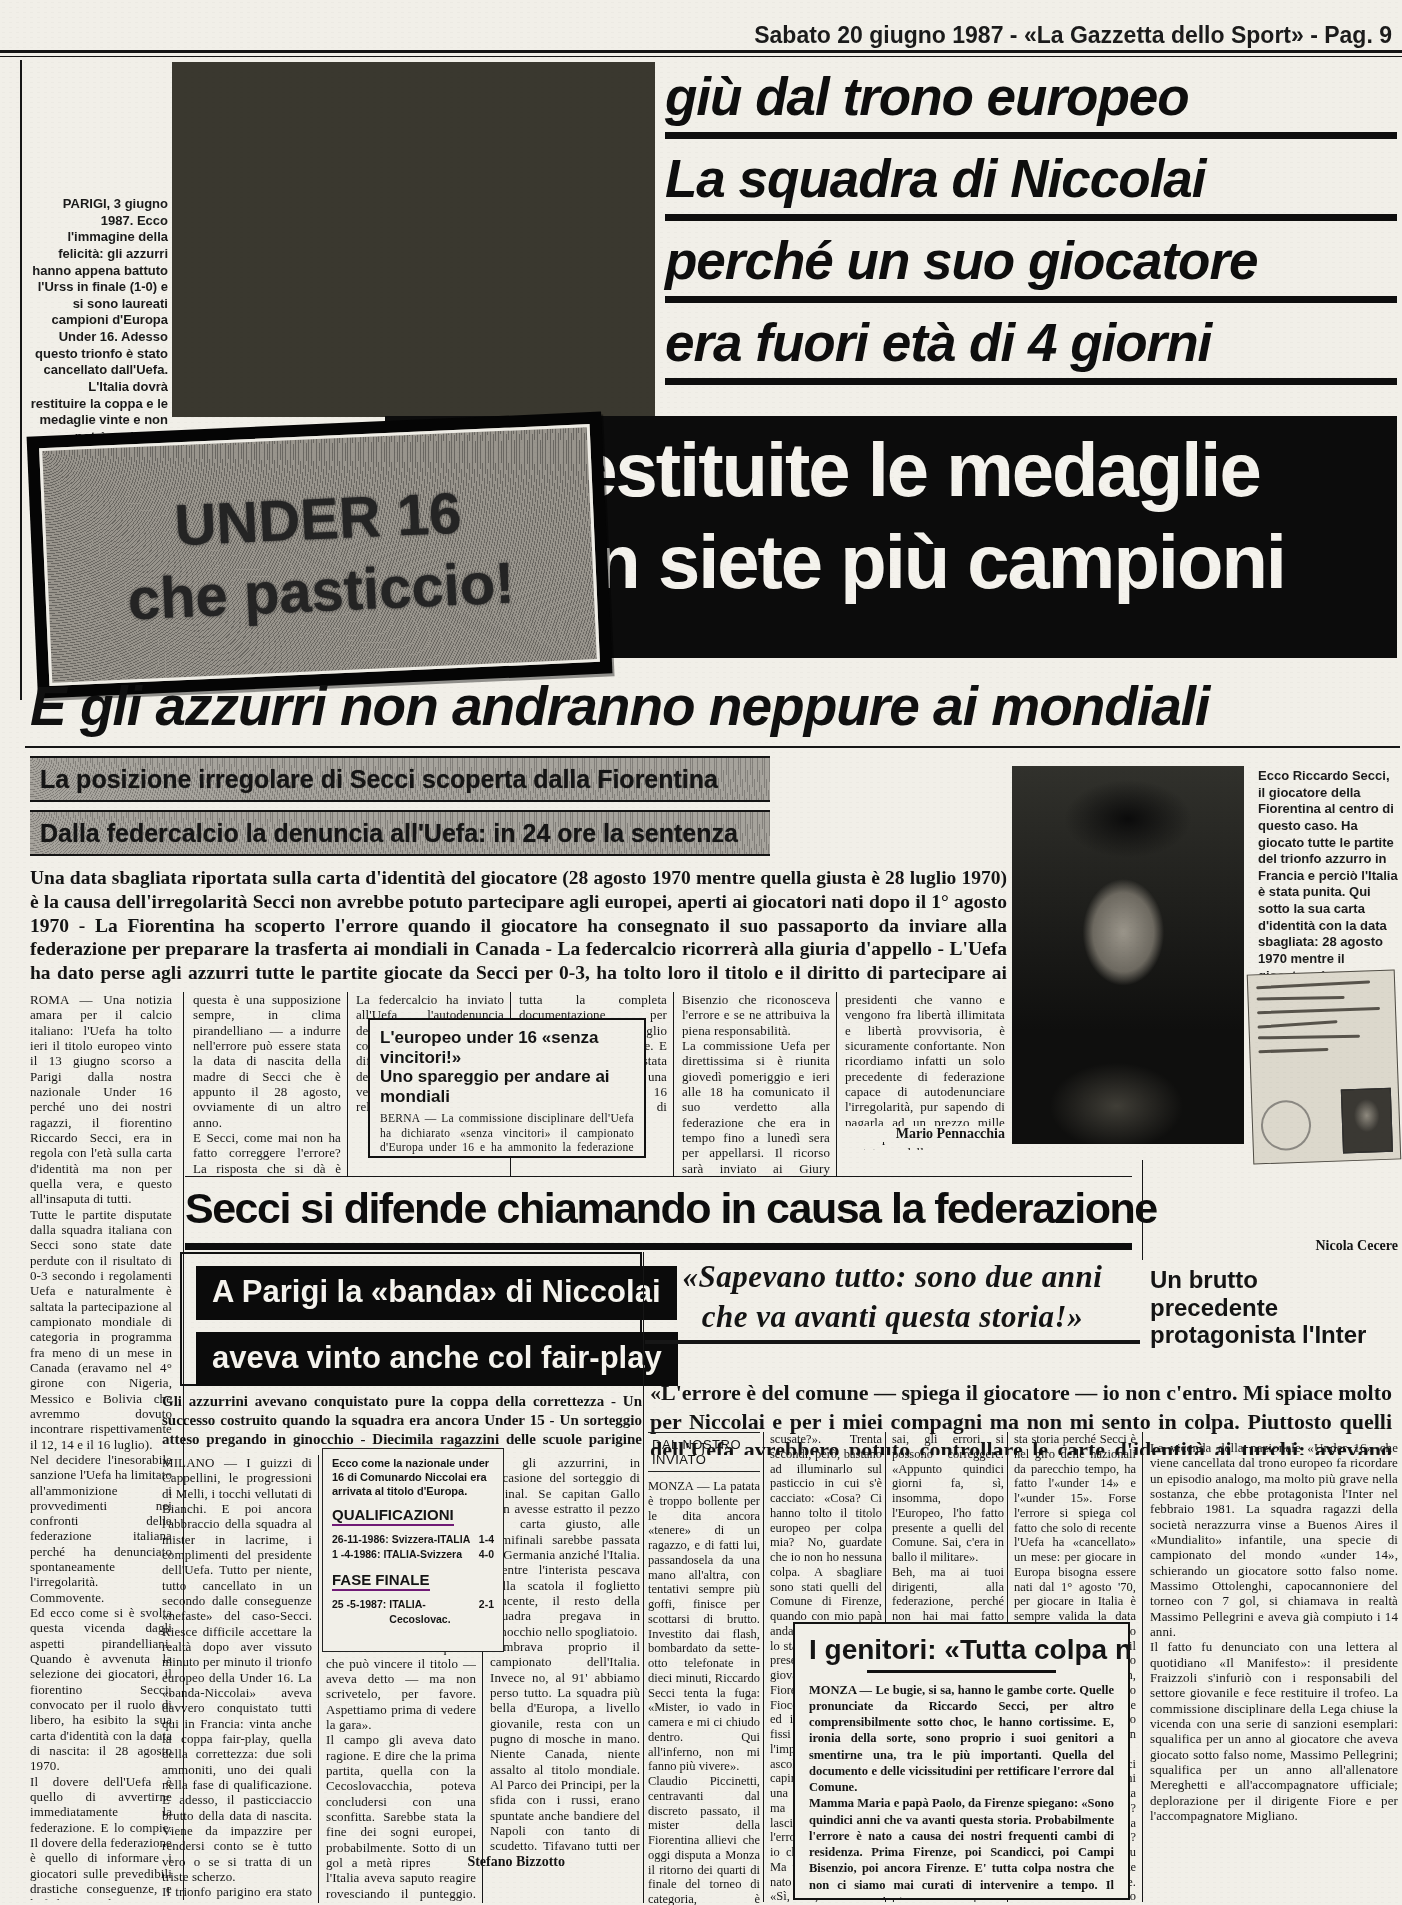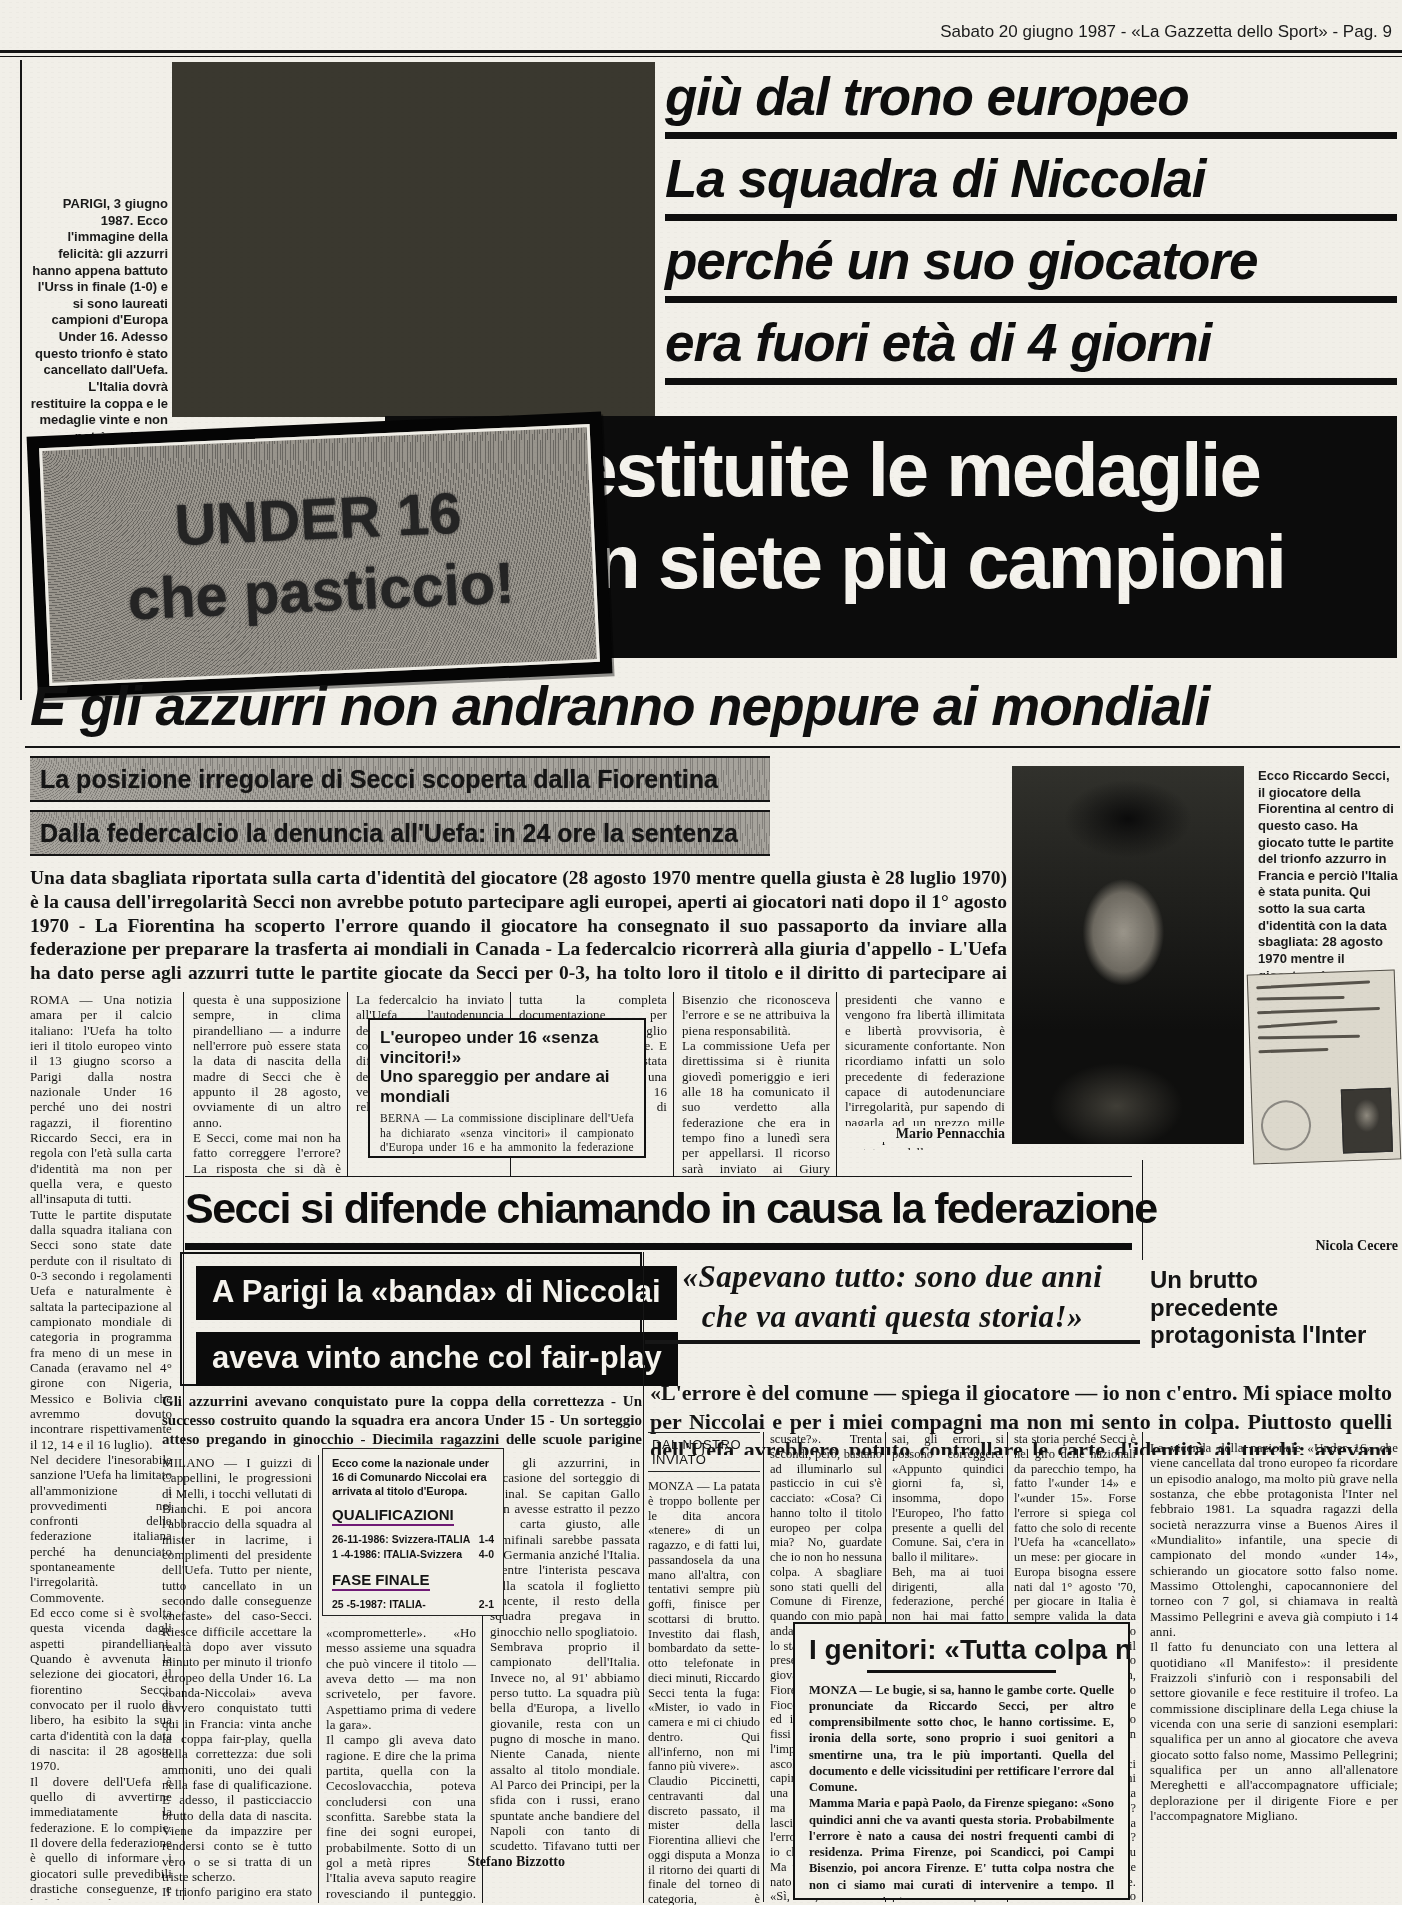--- a/index.html
+++ b/index.html
@@ -4,21 +4,21 @@
 <style>
   html,body{margin:0;padding:0;background:#d8d6cf;}
   #page{position:relative;width:1402px;height:1905px;margin:0 auto;background:#f1efe8;overflow:hidden;
         font-family:"Liberation Serif",serif;color:#141414;}
   #page::after{content:"";position:absolute;inset:0;pointer-events:none;opacity:.35;
         background-image:radial-gradient(rgba(0,0,0,.06) 1px,transparent 1.2px);background-size:7px 5px;}
   .abs{position:absolute;}
   .sans{font-family:"Liberation Sans",sans-serif;}
   .rule{position:absolute;background:#161616;}
   
-  .masthead{font-family:"Liberation Sans",sans-serif;font-size:17px;font-weight:normal;text-align:right;color:#1b1b1b;}
+  .masthead{font-family:"Liberation Sans",sans-serif;font-size:23px;font-weight:bold;text-align:right;color:#1b1b1b;}
   
   .capleft{font-family:"Liberation Sans",sans-serif;font-size:13px;font-weight:bold;line-height:1.28;text-align:right;color:#1a1a1a;}
   
   .photo-top{background:
       radial-gradient(90px 55px at 14% 9%, #eae8e1 0%, rgba(234,232,225,0) 70%),
       radial-gradient(70px 95px at 30% 62%, #d0ccc0 0%, rgba(0,0,0,0) 60%),
       radial-gradient(60px 85px at 52% 48%, #b9b4a8 0%, rgba(0,0,0,0) 60%),
       radial-gradient(85px 105px at 72% 66%, #a19c90 0%, rgba(0,0,0,0) 55%),
       radial-gradient(105px 70px at 86% 28%, #6e6a61 0%, rgba(0,0,0,0) 60%),
       linear-gradient(180deg,#8b887f 0%, #4a4840 45%, #222егда1d 100%);
@@ -192,21 +192,21 @@
 Il trionfo parigino era stato programmato per tempo, addirittura un anno e mezzo fa. Quando ancora tutti i ragazzi erano Under 15, Niccolai aveva potuto rendersi conto del livello tecnico di questa nidiata. Era stata una crescita graduale ma costante; al punto che prima di partire per la Francia il tecnico azzurro si era lasciato scappare una frase</div>
   <div class="abs bodycol" style="left:326px;top:1455px;width:150px;height:448px;padding-top:170px;box-sizing:border-box;">«comprometterle». «Ho messo assieme una squadra che può vincere il titolo — aveva detto — ma non scrivetelo, per favore. Aspettiamo prima di vedere la gara».
 Il campo gli aveva dato ragione. E dire che la prima partita, quella con la Cecoslovacchia, poteva concludersi con una sconfitta. Sarebbe stata la fine dei sogni europei, probabilmente. Sotto di un gol a metà ripresa, però, l'Italia aveva saputo reagire rovesciando il punteggio. Quel giorno, in Lorena, era nata anche la canzone-portafortuna: un motivetto goliardico che la squadra cantava per caricarsi prima di scendere in campo.
 Erano stati pure fortuna-</div>
   <div class="abs bodycol" style="left:490px;top:1455px;width:150px;height:395px;">ti, gli azzurrini, in occasione del sorteggio di Epinal. Se capitan Gallo non avesse estratto il pezzo di carta giusto, alle semifinali sarebbe passata la Germania anziché l'Italia. Mentre l'interista pescava dalla scatola il foglietto vincente, il resto della squadra pregava in ginocchio nello spogliatoio.
 Sembrava proprio il campionato dell'Italia. Invece no, al 91' abbiamo perso tutto. La squadra più bella d'Europa, a livello giovanile, resta con un pugno di mosche in mano. Niente Canada, niente assalto al titolo mondiale. Al Parco dei Principi, per la sfida con i russi, erano spuntate anche bandiere del Napoli con tanto di scudetto. Tifavano tutti per noi, anche i diecimila ragazzini delle scuole parigine. «Logico — avevano commentato i giocatori — siamo i più bravi e i più simpatici». Parole sacrosante, ma vittoria e simpatia non sono servite a niente. E' questo che adesso i protagonisti di quel trionfo piangeranno.</div>
   <div class="abs byline" style="left:430px;top:1854px;width:135px;background:#f1efe8;">Stefano Bizzotto</div>
   <div class="rule" style="left:318px;top:1455px;width:1px;height:448px;"></div>
   <div class="rule" style="left:482px;top:1455px;width:1px;height:448px;"></div>
 
-  <div class="abs resbox" style="left:322px;top:1448px;width:182px;height:168px;z-index:3;">
+  <div class="abs resbox" style="left:322px;top:1448px;width:182px;height:204px;z-index:3;">
     <div class="head">Ecco come la nazionale under 16 di Comunardo Niccolai era arrivata al titolo d'Europa.</div>
     <div class="sect">QUALIFICAZIONI</div>
     <div class="rrow">
         <span>26-11-1986:</span>
         <span class="m">Svizzera-ITALIA</span>
         <span class="s">1-4</span>
       </div>
     <div class="rrow">
         <span>1 -4-1986:</span>
         <span class="m">ITALIA-Svizzera</span>

